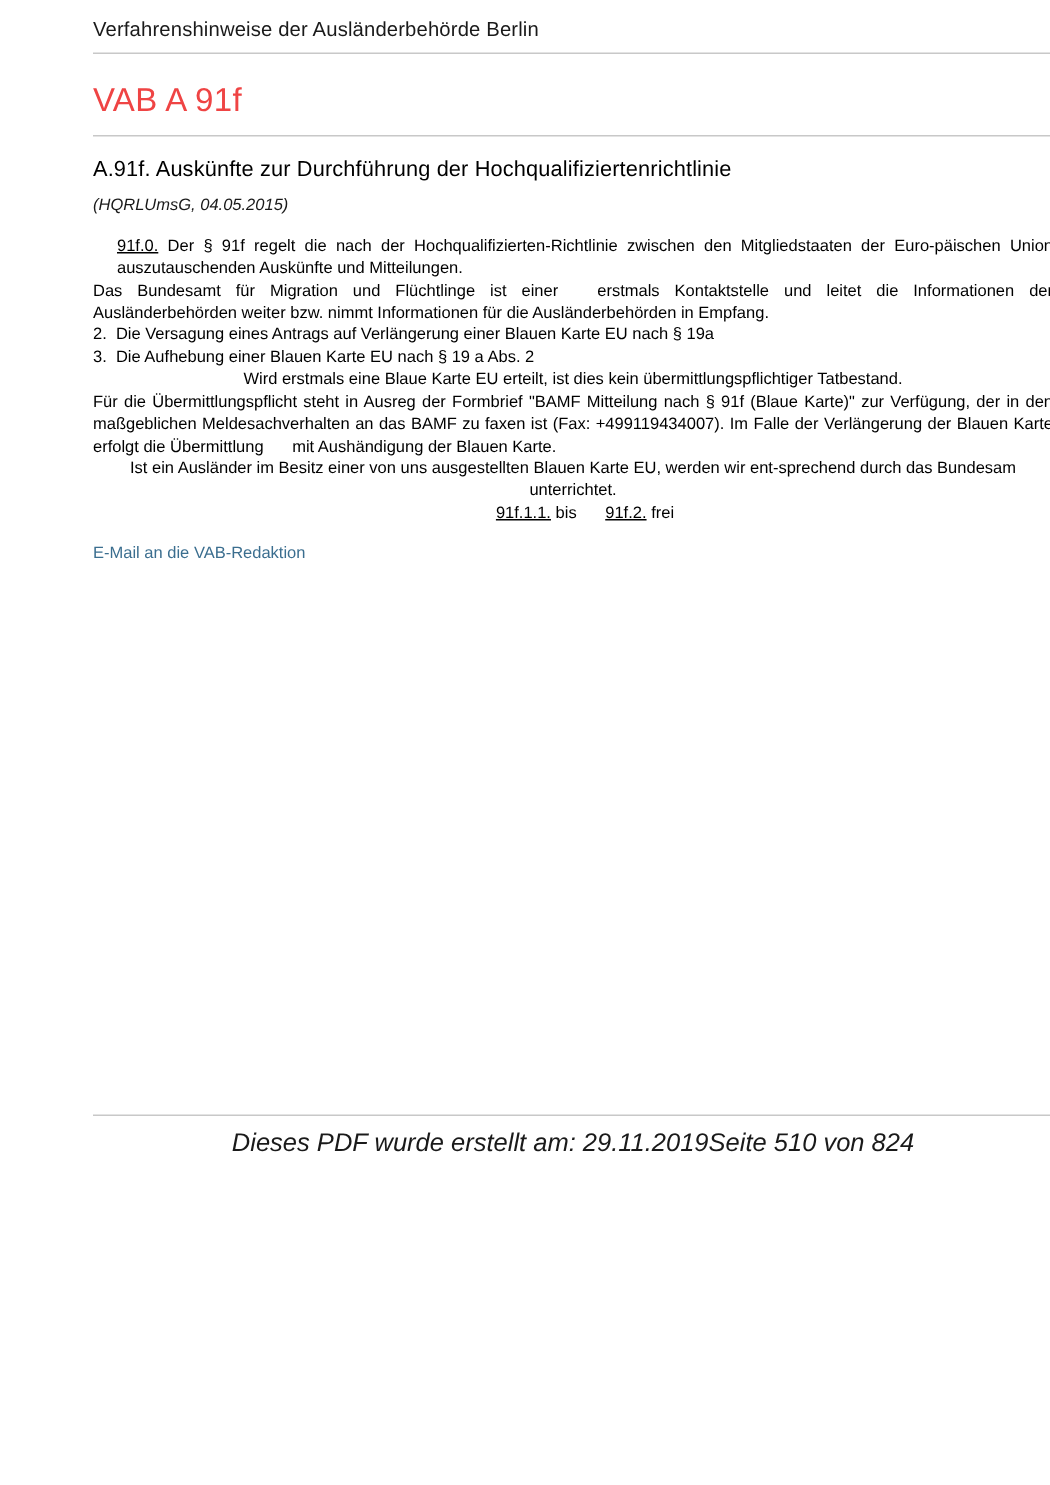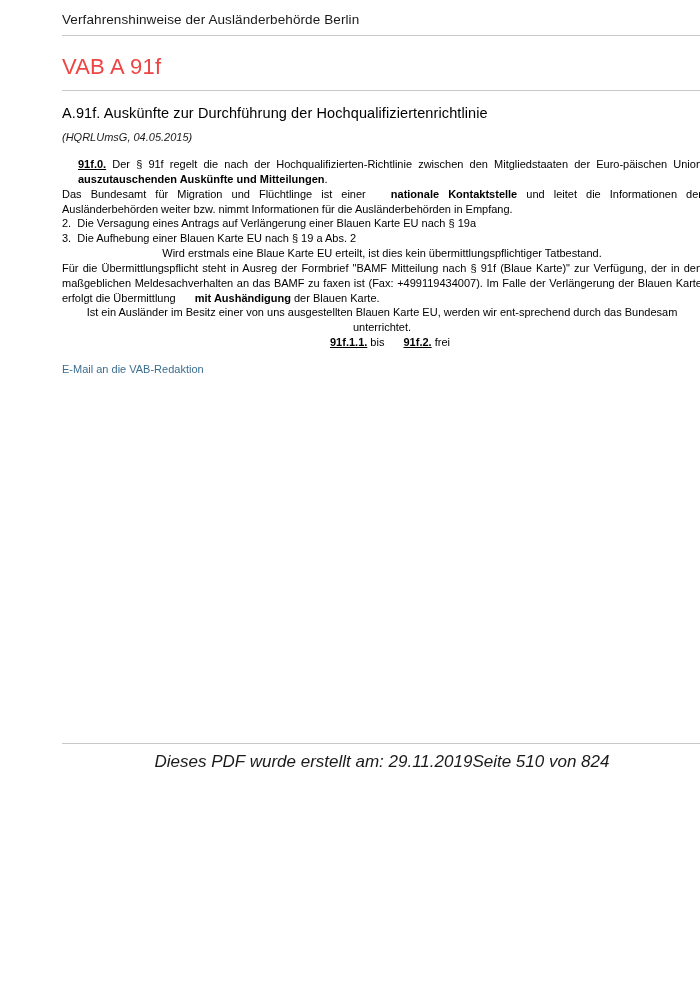--- a/index.html
+++ b/index.html
@@ -68,21 +68,21 @@
     line-height: 1.35;
     color: #000;
   }
   .para {
     text-align: justify;
     margin: 0 0 0 0;
   }
   .para.left {
     text-align: center;
   }
-  b { font-weight: bold; padding-left: 16px; }
+  b { font-weight: normal; padding-left: 16px; }
   .ul { text-decoration: underline; }
   .list-item {
     text-align: left;
     white-space: pre;
   }
 
   
   .mail-link {
     margin-top: 12px;
     font-size: 11px;
@@ -123,21 +123,21 @@
   <div class="doc-title">VAB A 91f</div>
   <div class="title-rule"></div>
 
   <div class="doc-subtitle">A.91f. Auskünfte zur Durchführung der Hochqualifiziertenrichtlinie</div>
   <div class="doc-reference">(HQRLUmsG, 04.05.2015)</div>
 
   <div class="body-block">
 
     <p class="para"><b class="ul">91f.0.</b><span> Der § 91f regelt die nach der Hochqualifizierten-Richtlinie zwischen den Mitgliedstaaten der Euro-päischen Union </span><b>auszutauschenden Auskünfte und Mitteilungen</b><span>.</span></p>
 
-    <p class="para"><span>Das Bundesamt für Migration und Flüchtlinge ist einer </span><b>nationale Kontaktstelle</b><span> und leitet die Informationen der Ausländerbehörden weiter bzw. nimmt Informationen für die Ausländerbehörden in Empfang.</span></p>
+    <p class="para"><span>Das Bundesamt für Migration und Flüchtlinge ist einer </span><b>erstmals Kontaktstelle</b><span> und leitet die Informationen der Ausländerbehörden weiter bzw. nimmt Informationen für die Ausländerbehörden in Empfang.</span></p>
 
 
     <div class="list-item">2.  Die Versagung eines Antrags auf Verlängerung einer Blauen Karte EU nach § 19a</div>
     <div class="list-item">3.  Die Aufhebung einer Blauen Karte EU nach § 19 a Abs. 2</div>
 
     <p class="para left">Wird erstmals eine Blaue Karte EU erteilt, ist dies kein übermittlungspflichtiger Tatbestand.</p>
 
     <p class="para"><span>Für die Übermittlungspflicht steht in Ausreg der Formbrief "BAMF Mitteilung nach § 91f (Blaue Karte)" zur Verfügung, der in den maßgeblichen Meldesachverhalten an das BAMF zu faxen ist (Fax: +499119434007). Im Falle der Verlängerung der Blauen Karte erfolgt die Übermittlung </span><b>mit Aushändigung</b><span> der Blauen Karte.</span></p>
 
     <p class="para left">Ist ein Ausländer im Besitz einer von uns ausgestellten Blauen Karte EU, werden wir ent-sprechend durch das Bundesam unterrichtet.</p>

